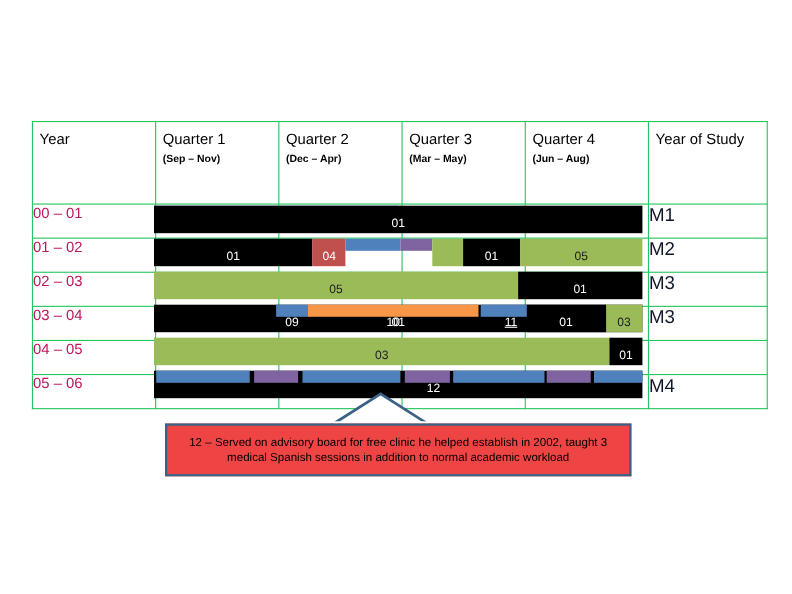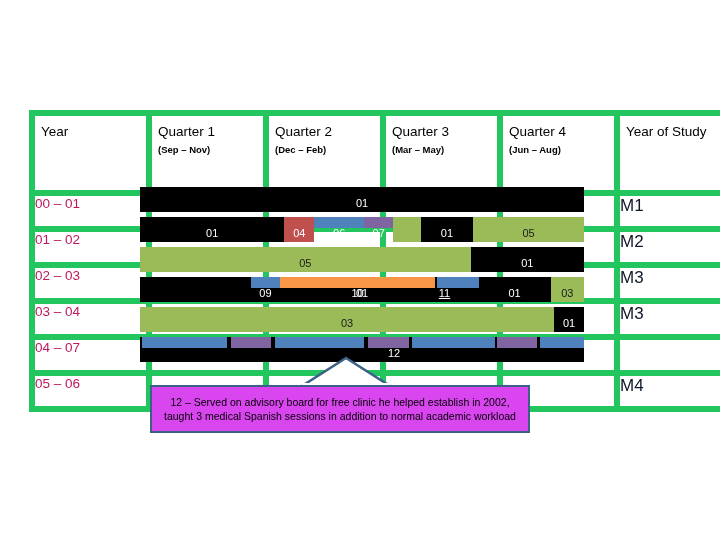--- a/index.html
+++ b/index.html
@@ -9,21 +9,21 @@
     -webkit-font-smoothing:antialiased;
   }
   .stage{position:relative;width:720px;height:540px;overflow:hidden;}
 
   
   .tbl{
     position:absolute;left:29px;top:110px;width:662px;
     border-collapse:collapse;table-layout:fixed;
   }
   .tbl td{
-    border:6px solid #22c55e;
+    border:1px solid #22c55e;
     padding:0;
     vertical-align:top;
     position:relative;
   }
   .c0{width:111px;}
   .c1,.c2,.c3,.c4{width:111px;margin-left:36px;}
   .c5{width:107px;}
 
   
   .hdr td{height:74px;}
@@ -49,22 +49,22 @@
   .bars{position:absolute;left:0;top:0;width:720px;height:540px;pointer-events:none;}
   .bar{position:absolute;}
   .seglabel{
     position:absolute;color:#ffffff;font-size:11px;
     text-align:center;line-height:1;white-space:nowrap;
   }
   .seglabel.dark{color:#1a1a1a;}
 
   
   .callout{
-    position:absolute;left:150px;top:385px;width:380px;height:48px;
-    background:#d946ef;border:2px solid #3a6186;box-sizing:border-box;
+    position:absolute;left:150px;top:385px;width:424px;height:48px;
+    background:#ef4444;border:2px solid #3a6186;box-sizing:border-box;
     display:flex;align-items:center;justify-content:center;
   }
   .callout-text{
     font-size:10.5px;color:#000;line-height:14px;text-align:center;
     padding:0 8px;
   }
   .callout-arrow{position:absolute;left:300px;top:356px;width:92px;height:32px;}
 </style>
 </head>
 <body>
@@ -81,21 +81,21 @@
       </td>
       <td class="c1">
         <div class="hdr-pad">
           <div class="hdr-main">Quarter 1</div>
           <div class="hdr-sub">(Sep – Nov)</div>
         </div>
       </td>
       <td class="c2">
         <div class="hdr-pad">
           <div class="hdr-main">Quarter 2</div>
-          <div class="hdr-sub">(Dec – Feb)</div>
+          <div class="hdr-sub">(Dec – Apr)</div>
         </div>
       </td>
       <td class="c3">
         <div class="hdr-pad">
           <div class="hdr-main">Quarter 3</div>
           <div class="hdr-sub">(Mar – May)</div>
         </div>
       </td>
       <td class="c4">
         <div class="hdr-pad">
@@ -136,21 +136,21 @@
     </tr>
     <tr class="row">
       <td class="c0 ylabel">03 – 04</td>
       <td class="c1"></td>
       <td class="c2"></td>
       <td class="c3"></td>
       <td class="c4"></td>
       <td class="c5 mlabel">M3</td>
     </tr>
     <tr class="row">
-      <td class="c0 ylabel">04 – 07</td>
+      <td class="c0 ylabel">04 – 05</td>
       <td class="c1"></td>
       <td class="c2"></td>
       <td class="c3"></td>
       <td class="c4"></td>
       <td class="c5 mlabel"></td>
     </tr>
     <tr class="row">
       <td class="c0 ylabel">05 – 06</td>
       <td class="c1"></td>
       <td class="c2"></td>
@@ -184,21 +184,21 @@
       <div class="seglabel dark" style="left: 140px; top: 258px; width: 330.78px;">05</div>
       <div class="bar" style="left: 470.78px; top: 247px; width: 113.22px; height: 25px; background: rgb(0, 0, 0);"></div>
       <div class="seglabel" style="left: 470.78px; top: 258px; width: 113.22px;">01</div>
       <div class="bar" style="left: 140px; top: 277px; width: 444px; height: 25px; background: rgb(0, 0, 0);"></div>
       <div class="seglabel" style="left: 140px; top: 288px; width: 444px;">01</div>
       <div class="bar" style="left: 251px; top: 277px; width: 28.86px; height: 11px; background: rgb(79, 129, 189);"></div>
       <div class="seglabel" style="left: 251px; top: 288px; width: 28.86px;">09</div>
       <div class="bar" style="left: 279.86px; top: 277px; width: 155.4px; height: 11px; background: rgb(247, 150, 70);"></div>
       <div class="seglabel" style="left: 279.86px; top: 288px; width: 155.4px;">10</div>
       <div class="bar" style="left: 437.48px; top: 277px; width: 41.07px; height: 11px; background: rgb(79, 129, 189);"></div>
-      <div class="seglabel" style="left: 424px; top: 288px; width: 41.07px; text-decoration: underline;">11</div>
+      <div class="seglabel" style="left: 444px; top: 288px; width: 41.07px; text-decoration: underline;">11</div>
       <div class="bar" style="left: 478.55px; top: 277px; width: 72.15px; height: 25px; background: rgb(0, 0, 0);"></div>
       <div class="seglabel" style="left: 478.55px; top: 288px; width: 72.15px;">01</div>
       <div class="bar" style="left: 550.7px; top: 277px; width: 33.3px; height: 25px; background: rgb(155, 187, 89);"></div>
       <div class="seglabel dark" style="left: 550.7px; top: 288px; width: 33.3px;">03</div>
       <div class="bar" style="left: 140px; top: 307px; width: 414.03px; height: 25px; background: rgb(155, 187, 89);"></div>
       <div class="seglabel dark" style="left: 140px; top: 318px; width: 414.03px;">03</div>
       <div class="bar" style="left: 554.03px; top: 307px; width: 29.97px; height: 25px; background: rgb(0, 0, 0);"></div>
       <div class="seglabel" style="left: 554.03px; top: 318px; width: 29.97px;">01</div>
       <div class="bar" style="left: 140px; top: 337px; width: 444px; height: 25px; background: rgb(0, 0, 0);"></div>
       <div class="seglabel" style="left: 140px; top: 348px; width: 444px; padding-left: 32px;">12</div>

